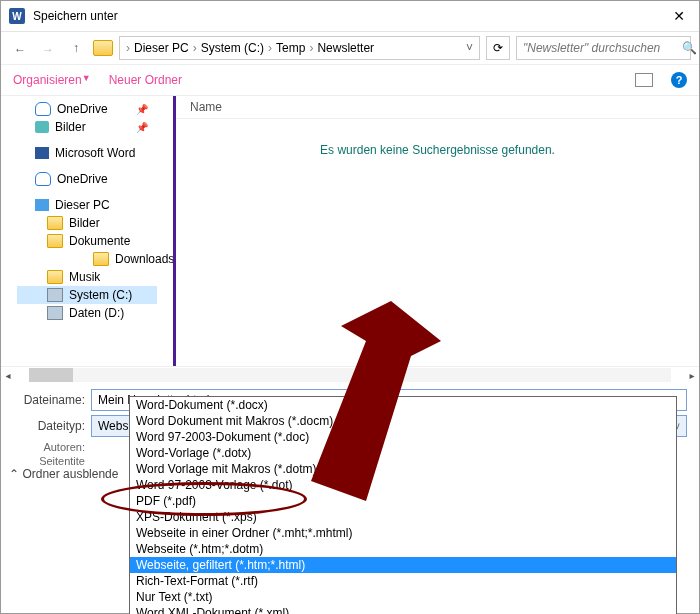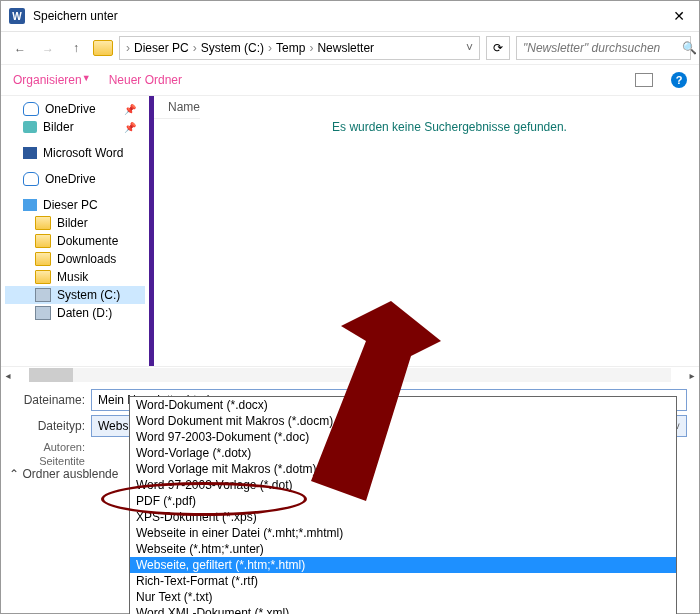--- a/index.html
+++ b/index.html
@@ -16,32 +16,32 @@
 .breadcrumb .bc-item{cursor:pointer}
 .refresh-btn{width:22px;height:22px;border:1px solid #ccc;display:flex;align-items:center;justify-content:center;cursor:pointer}
 .search{width:165px;height:22px;border:1px solid #ccc;display:flex;align-items:center;padding:0 4px}
 .search input{border:none;outline:none;flex:1;font-size:12px;color:#666;font-style:italic}
 .toolbar{height:30px;display:flex;align-items:center;padding:0 12px;gap:18px;border-top:1px solid #eee;border-bottom:1px solid #eee}
 .tb-item{color:#ec4899;cursor:pointer;font-size:12px;display:flex;align-items:flex-start;}
 .tb-spacer{flex:1}
 .view-icon{width:16px;height:12px;border:1px solid #888;cursor:pointer}
 .help-icon{width:16px;height:16px;border-radius:50%;background:#0078d7;color:#fff;display:flex;align-items:center;justify-content:center;font-size:11px;font-weight:bold;cursor:pointer}
 .body{display:flex;height:270px}
-.tree{width:140px;border-right:5px solid #4c1d95;overflow:hidden;padding:4px 4px}
+.tree{width:140px;border-right:3px solid #4c1d95;overflow:hidden;padding:4px 16px}
 .tree-item{display:flex;align-items:center;gap:6px;padding:2px 8px 2px 18px;cursor:pointer;white-space:nowrap}
 .tree-item.sel{background:#cde8ff}
 .ticon{width:14px;height:12px;flex:none}
 .ti-cloud{background:#fff;border:1px solid #2b7cd3;border-radius:6px 6px 3px 3px}
 .ti-pic{background:#5bb;border-radius:2px}
 .ti-word{background:#2b579a}
 .ti-pc{background:#4aa0e8}
 .ti-folder{background:linear-gradient(#ffe9a6,#f7ca4d);border:1px solid #d9a400;border-radius:1px}
 .ti-disk{background:#bcd;border:1px solid #789}
 .pin{color:#888;font-size:10px;margin-left:auto}
-.main{flex:1;display:flex;flex-direction:row}
+.main{flex:1;display:flex;flex-direction:column}
 .col-header{height:22px;border-bottom:1px solid #eee;display:flex;align-items:center;padding-left:14px;color:#555;font-size:12px}
 .empty-msg{flex:1;display:flex;align-items:flex-start;justify-content:center;padding-top:24px;color:#0f766e;font-size:12px}
 .hscroll{height:16px;border-top:1px solid #eee;display:flex;align-items:center}
 .hscroll .track{flex:1;height:14px;background:#f4f4f4;position:relative;margin:0 14px}
 .hscroll .thumb{position:absolute;left:0;width:44px;height:14px;background:#cdcdcd}
 .hscroll .arr{width:14px;height:14px;display:flex;align-items:center;justify-content:center;color:#555;font-size:10px;cursor:pointer}
 .form{padding:6px 12px 2px 12px}
 .form-row{display:flex;align-items:center;margin-bottom:4px;gap:6px}
 .form-row label{width:72px;text-align:right;color:#444;font-size:12px}
 .fn-input{flex:1;height:20px;border:1px solid #7a9fd4;padding:0 6px;font-size:12px}
@@ -129,21 +129,21 @@
           <span>Dieser PC</span>
         </div>
         <div class="tree-item" style="padding-left: 30px;">
           <div class="ticon ti-folder"></div>
           <span>Bilder</span>
         </div>
         <div class="tree-item" style="padding-left: 30px;">
           <div class="ticon ti-folder"></div>
           <span>Dokumente</span>
         </div>
-        <div class="tree-item" style="padding-left: 30px;">
+        <div class="tree-item" style="padding-left: 30px; margin-left: 46px;">
           <div class="ticon ti-folder"></div>
           <span>Downloads</span>
         </div>
         <div class="tree-item" style="padding-left: 30px;">
           <div class="ticon ti-folder"></div>
           <span>Musik</span>
         </div>
         <div class="tree-item sel" style="padding-left: 30px;">
           <div class="ticon ti-disk"></div>
           <span>System (C:)</span>
@@ -194,22 +194,22 @@
 
   <div class="dropdown" id="dropdown">
       <div class="dd-item">Word-Dokument (*.docx)</div>
       <div class="dd-item">Word Dokument mit Makros (*.docm)</div>
       <div class="dd-item">Word 97-2003-Dokument (*.doc)</div>
       <div class="dd-item">Word-Vorlage (*.dotx)</div>
       <div class="dd-item">Word Vorlage mit Makros (*.dotm)</div>
       <div class="dd-item">Word 97-2003-Vorlage (*.dot)</div>
       <div class="dd-item">PDF (*.pdf)</div>
       <div class="dd-item">XPS-Dokument (*.xps)</div>
-      <div class="dd-item">Webseite in einer Datei (*.mht;*.mhtml)</div>
-      <div class="dd-item">Webseite (*.htm;*.unter)</div>
+      <div class="dd-item">Webseite in einer Ordner (*.mht;*.mhtml)</div>
+      <div class="dd-item">Webseite (*.htm;*.dotm)</div>
       <div class="dd-item hl">Webseite, gefiltert (*.htm;*.html)</div>
       <div class="dd-item">Rich-Text-Format (*.rtf)</div>
       <div class="dd-item">Nur Text (*.txt)</div>
       <div class="dd-item">Word XML-Dokument (*.xml)</div>
     </div>
 
   <svg class="annot-arrow" width="160" height="210">
     <polygon points="110,0 160,40 130,55 85,200 30,180 85,40 60,25" fill="#7a0000"></polygon>
   </svg>
   <div class="annot-circle"></div>

